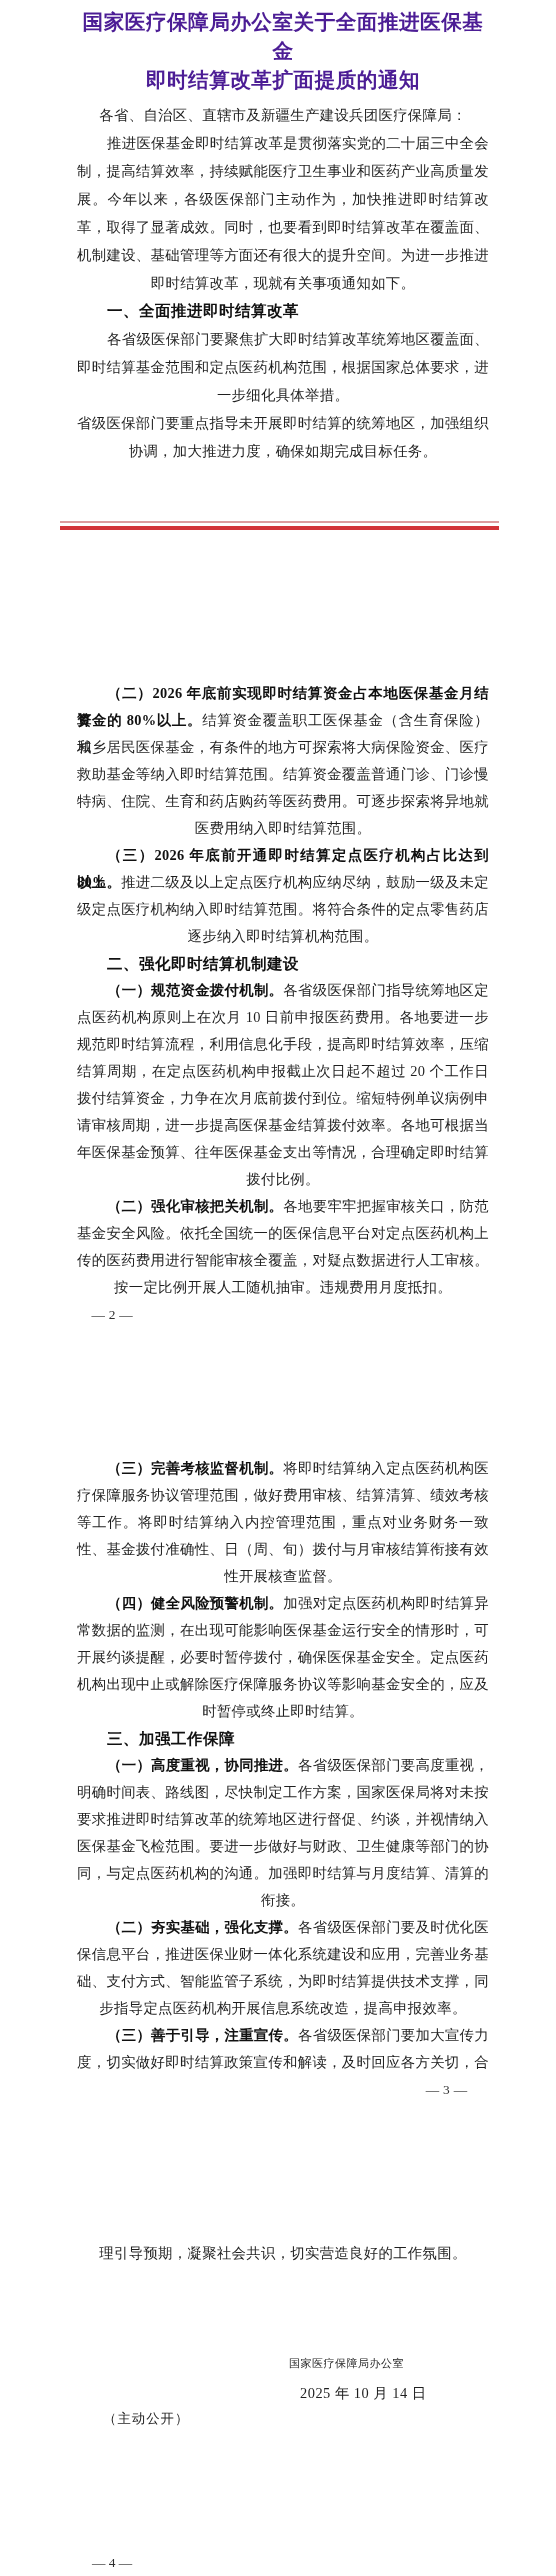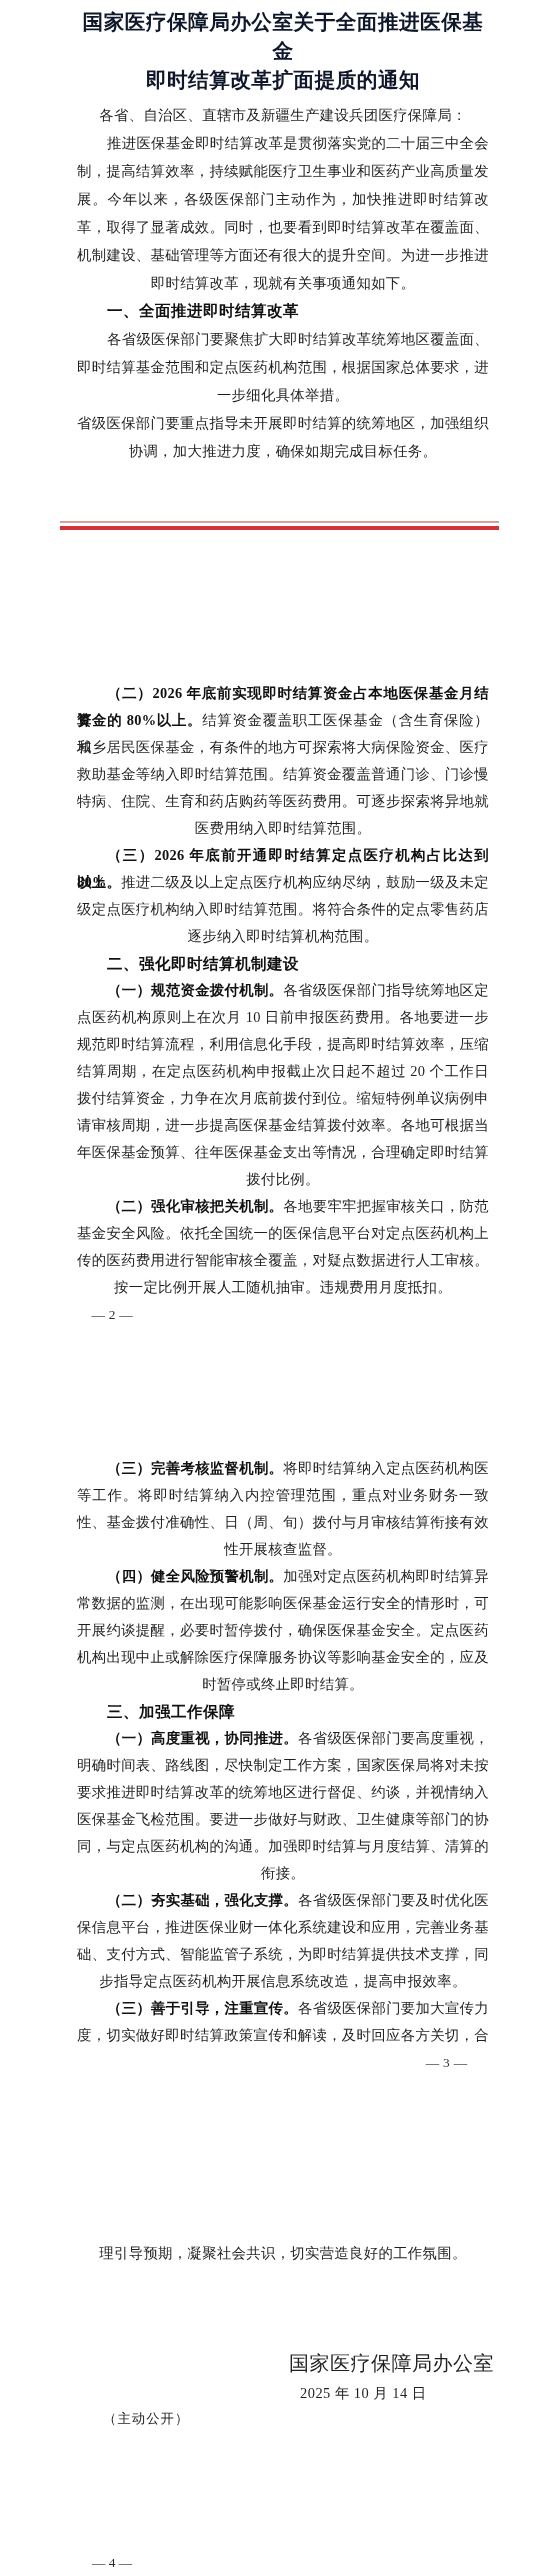--- a/index.html
+++ b/index.html
@@ -3,21 +3,21 @@
 <meta charset="utf-8">
 <style>
   html,body{margin:0;padding:0;background:#ffffff;}
   .canvas{
     position:relative;width:556px;height:2579px;background:#ffffff;
     font-family:"Liberation Serif","DejaVu Serif",serif;
     color:#1f1f1f;overflow:hidden;
   }
   .doc-title{
     position:absolute;left:77px;top:8.2px;width:412px;
-    text-align:center;font-size:20.6px;font-weight:bold;color:#0f172a;
+    text-align:center;font-size:20.6px;font-weight:bold;color:#4c1d95;
     line-height:29px;letter-spacing:0.5px;
   }
   .page-body{position:absolute;left:77px;width:412px;}
   #page1{top:101px;--lh:28px;}
   #page2{top:680px;--lh:27px;}
   #page3{top:1455px;--lh:27px;}
   #page4{top:2240px;--lh:27px;}
   .ln{
     height:var(--lh);line-height:var(--lh);
     font-size:14.4px;letter-spacing:0.3px;white-space:normal;
@@ -29,21 +29,21 @@
     font-family:"Liberation Sans","DejaVu Sans",sans-serif;
     font-weight:bold;font-size:15.5px;text-indent:30px;color:#111;
     letter-spacing:0.5px;
   }
   .lead{font-weight:bold;color:#111;}
   .ln.marker-left{text-align:left;padding-left:14.4px;font-size:13.4px;color:#2e2e2e;text-align-last:left;}
   .ln.marker-right{text-align:right;padding-right:21.6px;font-size:13.4px;color:#2e2e2e;text-align-last:right;}
   .divider{position:absolute;left:60px;width:439px;}
   .divider.thin{top:521px;height:2.1px;}
   .divider.thick{top:526px;height:3.6px;}
-  .sign-agency{position:absolute;left:289px;top:2355px;font-size:20px;line-height:17.5px;letter-spacing:0.5px;white-space:nowrap;}
+  .sign-agency{position:absolute;left:289px;top:2355px;font-size:11px;line-height:17.5px;letter-spacing:0.5px;white-space:nowrap;}
   .sign-date{position:absolute;left:300px;top:2385px;font-size:14.4px;line-height:17.5px;letter-spacing:0.5px;white-space:nowrap;}
   .disclosure{position:absolute;left:103px;top:2411px;font-size:13.4px;line-height:16.5px;letter-spacing:1px;white-space:nowrap;}
   .p4-marker{position:absolute;left:92px;top:2555px;font-size:13.4px;line-height:16.5px;color:#2e2e2e;white-space:nowrap;}
 </style>
 </head>
 <body>
 
 <div class="canvas">
 
   <div class="doc-title">
@@ -92,20 +92,21 @@
       <div class="ln end"><span>拨付比例。</span></div>
       <div class="ln first"><span class="lead">（二）强化审核把关机制。</span><span>各地要牢牢把握审核关口，防范</span></div>
       <div class="ln full"><span>基金安全风险。依托全国统一的医保信息平台对定点医药机构上</span></div>
       <div class="ln full"><span>传的医药费用进行智能审核全覆盖，对疑点数据进行人工审核。</span></div>
       <div class="ln end"><span>按一定比例开展人工随机抽审。违规费用月度抵扣。</span></div>
       <div class="ln marker-left"><span>— 2 —</span></div>
     </div>
 
   <div id="page3" class="page-body">
       <div class="ln first"><span class="lead">（三）完善考核监督机制。</span><span>将即时结算纳入定点医药机构医</span></div>
+      <div class="ln full"><span>疗保障服务协议管理范围，做好费用审核、结算清算、绩效考核</span></div>
       <div class="ln full"><span>等工作。将即时结算纳入内控管理范围，重点对业务财务一致</span></div>
       <div class="ln full"><span>性、基金拨付准确性、日（周、旬）拨付与月审核结算衔接有效</span></div>
       <div class="ln end"><span>性开展核查监督。</span></div>
       <div class="ln first"><span class="lead">（四）健全风险预警机制。</span><span>加强对定点医药机构即时结算异</span></div>
       <div class="ln full"><span>常数据的监测，在出现可能影响医保基金运行安全的情形时，可</span></div>
       <div class="ln full"><span>开展约谈提醒，必要时暂停拨付，确保医保基金安全。定点医药</span></div>
       <div class="ln full"><span>机构出现中止或解除医疗保障服务协议等影响基金安全的，应及</span></div>
       <div class="ln end"><span>时暂停或终止即时结算。</span></div>
       <div class="ln heading"><span>三、加强工作保障</span></div>
       <div class="ln first"><span class="lead">（一）高度重视，协同推进。</span><span>各省级医保部门要高度重视，</span></div>

